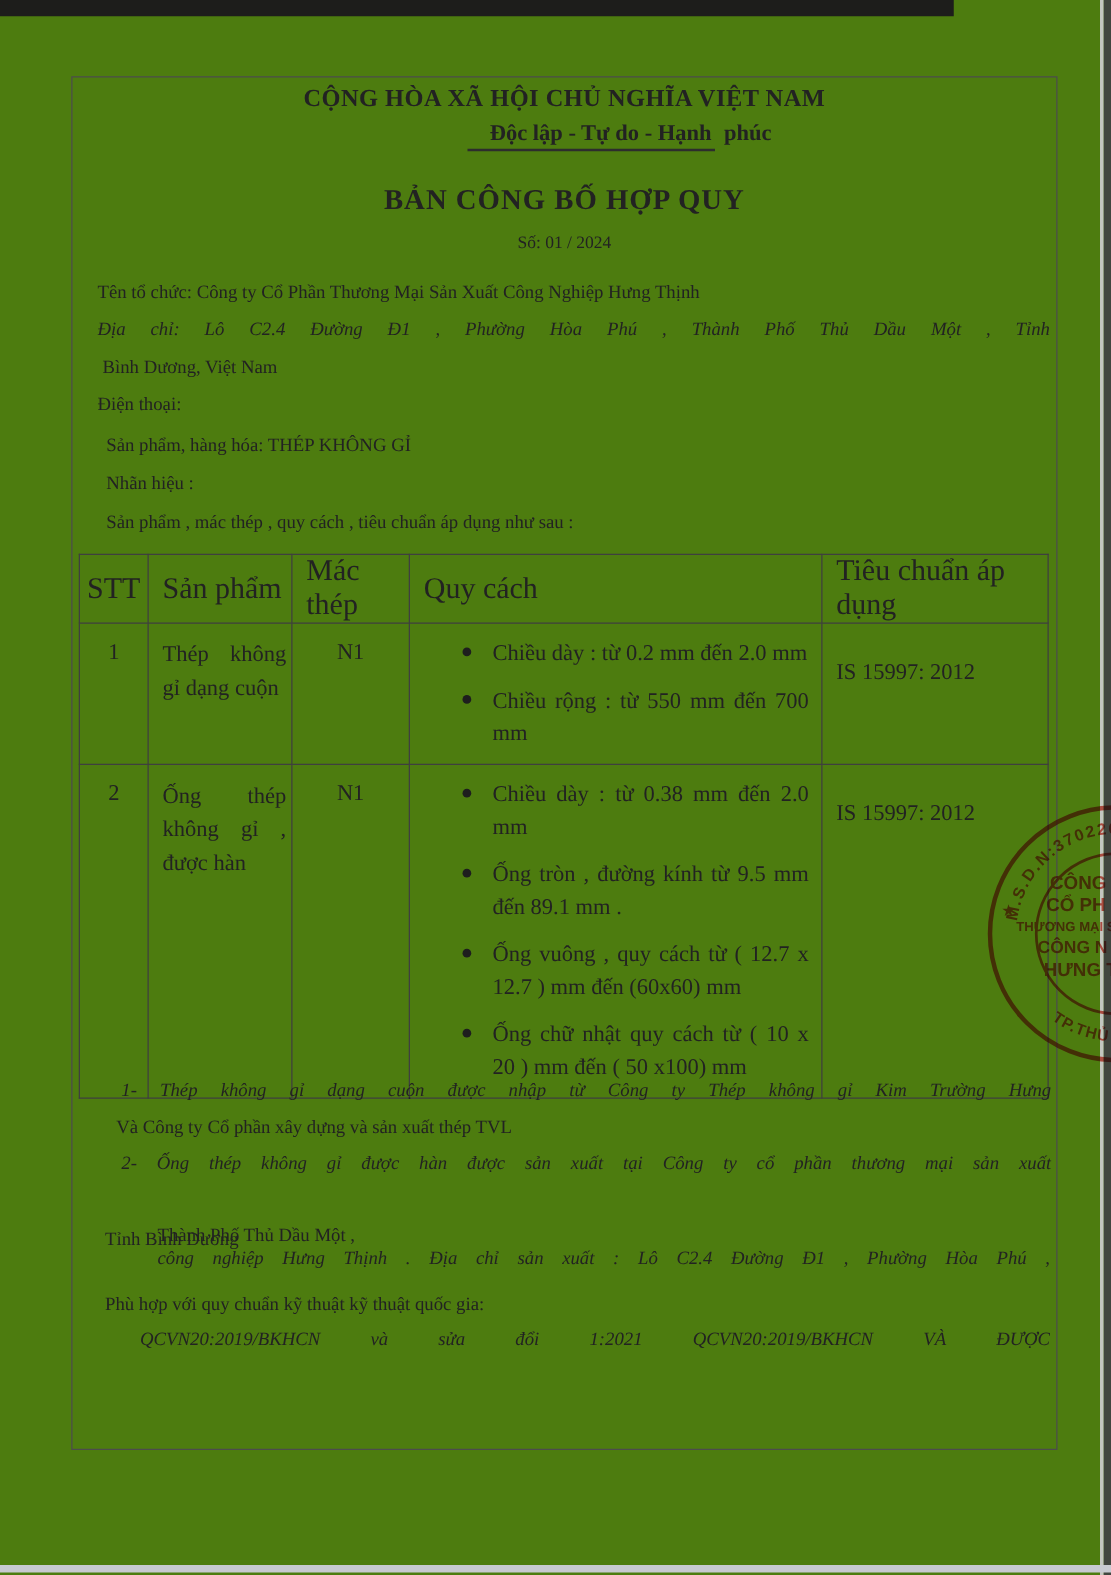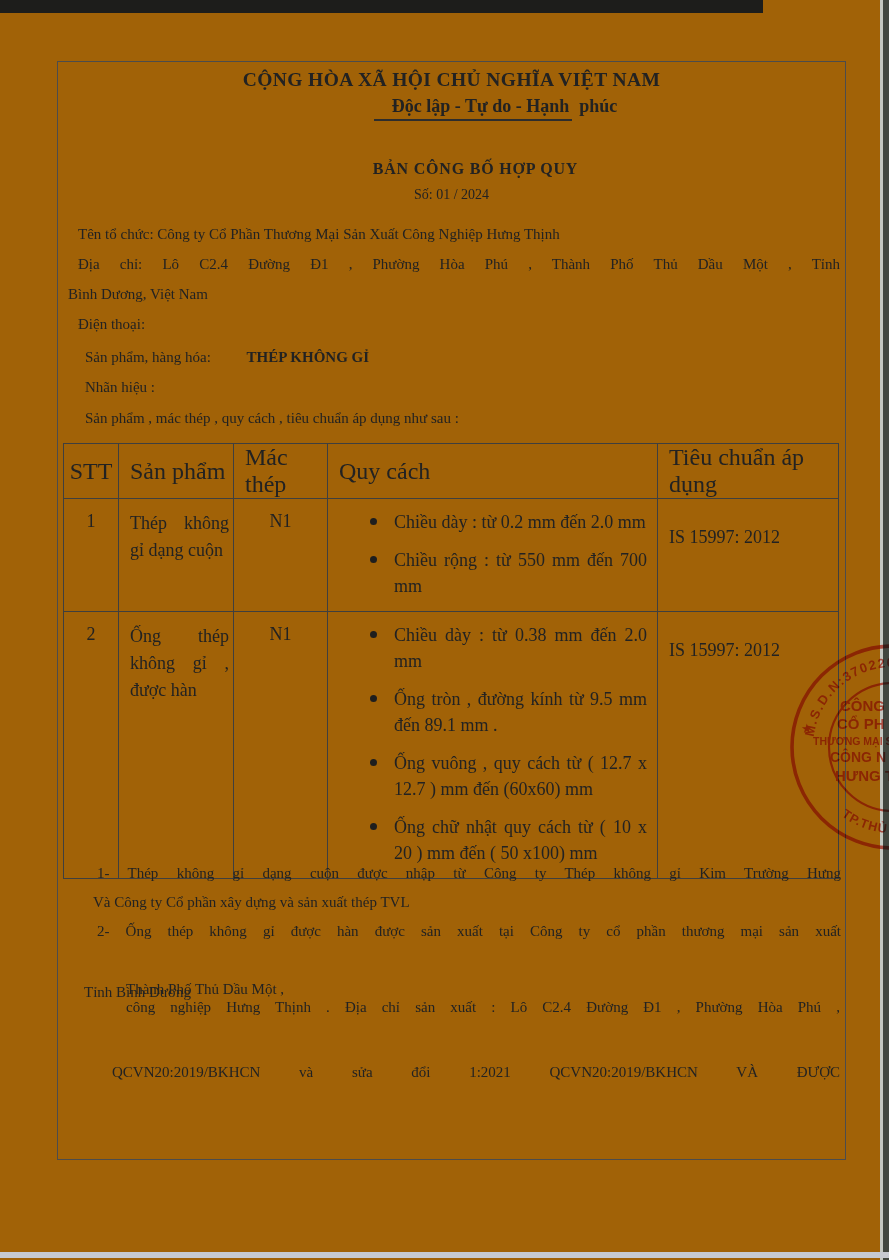--- a/index.html
+++ b/index.html
@@ -1,45 +1,45 @@
 <!DOCTYPE html>
 <html><head>
 <meta charset="utf-8">
 <style>
   html,body{margin:0;padding:0;}
   body{width:889px;height:1260px;background:#ffffff;font-family:"Liberation Serif","DejaVu Serif",serif;color:#222;}
-  .page{position:relative;width:889px;height:1260px;background:#a16207;overflow:hidden;}
+  .page{position:relative;width:889px;height:1260px;background:#4d7c0f;overflow:hidden;}
 
   
   .scan-top-bar{position:absolute;left:0;top:0;width:763px;height:13px;background:#1d1d1b;}
   .scan-right-strip{position:absolute;right:0;top:0;width:6px;height:1260px;background:#41463f;}
   .scan-right-edge{position:absolute;right:6px;top:0;width:3px;height:1260px;background:#c3c6c0;}
   .scan-bottom-bar{position:absolute;left:0;top:1252px;width:889px;height:6px;background:#c7cad1;}
 
   
   .frame{position:absolute;left:57px;top:61px;width:789px;height:1099px;border:1.5px solid #4c4c4c;box-sizing:border-box;background:transparent;}
 
   .center-line{position:absolute;left:57px;width:789px;text-align:center;white-space:nowrap;}
   .national{top:69px;font-size:19.5px;font-weight:bold;letter-spacing:.4px;}
   .motto{top:96px;font-size:18px;font-weight:bold;margin-left:44px;}
   .motto-underline{display:inline-block;border-bottom:2.2px solid #2d2d2d;padding:0 3px 2px 18px;}
   .motto-tail{padding-left:7px;}
-  .doc-title{top:160px;font-size:16px;font-weight:bold;letter-spacing:.8px;margin-left:24px;}
+  .doc-title{top:147px;font-size:23px;font-weight:bold;letter-spacing:.8px;}
   .doc-number{top:187px;font-size:14px;}
 
   .tline{position:absolute;font-size:15px;line-height:27px;white-space:nowrap;}
-  .jl{white-space:normal;text-align:justify;text-align-last:justify;overflow:hidden;height:28px;}
+  .jl{white-space:normal;text-align:justify;text-align-last:justify;overflow:hidden;height:28px;font-style:italic;}
 
   
   .org-line{left:78px;top:221px;}
   .addr-line1{left:78px;top:251px;width:762px;}
-  .addr-line2{left:68px;top:281px;}
+  .addr-line2{left:82px;top:281px;}
   .phone-line{left:78px;top:311px;}
   .product-line{left:85px;top:344px;}
-  .product-line b{font-weight:bold;margin-left:32px;}
+  .product-line b{font-weight:normal;}
   .brand-line{left:85px;top:374px;}
   .intro-line{left:85px;top:405px;}
 
   
   table.spec{position:absolute;left:63px;top:443px;width:775px;border-collapse:collapse;table-layout:fixed;font-size:18px;}
   table.spec td{border:1.4px solid #3f3f3f;vertical-align:top;overflow:hidden;}
   table.spec tr.hdr td{height:42px;vertical-align:middle;padding:0 0 0 11px;font-size:24px;}
   table.spec tr.hdr td.c{text-align:center;padding:0;}
   td.cell-stt{text-align:center;padding-top:12px;}
   td.cell-product{padding:11px 4px 0 11px;text-align:justify;line-height:27px;}
@@ -134,20 +134,21 @@
     </tr>
   </tbody>
     </table>
 
   <div class="tline n1l1 jl">1- Thép không gỉ dạng cuộn được nhập từ Công ty Thép không gỉ Kim Trường Hưng</div>
   <div class="tline n1l2">Và Công ty Cổ phần xây dựng và sản xuất thép TVL</div>
   <div class="tline n2l1 jl">2- Ống thép không gỉ được hàn được sản xuất tại Công ty cổ phần thương mại sản xuất</div>
   <div class="tline n2l2 jl">công nghiệp Hưng Thịnh . Địa chỉ sản xuất : Lô C2.4 Đường Đ1 , Phường Hòa Phú ,</div>
   <div class="tline n2l3">Thành Phố Thủ Dầu Một ,</div>
   <div class="tline province">Tỉnh Bình Dương</div>
+  <div class="tline conform">Phù hợp với quy chuẩn kỹ thuật kỹ thuật quốc gia:</div>
   <div class="tline qcvn1 jl">QCVN20:2019/BKHCN và sửa đổi 1:2021 QCVN20:2019/BKHCN VÀ ĐƯỢC</div>
 
   <svg class="stamp" viewBox="0 0 240 240">
     <defs>
       <path id="arcTop" d="M 40 120 A 80 80 0 1 1 200 120"></path>
       <path id="arcBottom" d="M 34 120 A 86 86 0 0 0 206 120"></path>
     </defs>
     <g fill="none" stroke="#d8493d">
       <circle cx="120" cy="120" r="101" stroke-width="3.6"></circle>
       <circle cx="120" cy="120" r="64" stroke-width="2.2"></circle>

